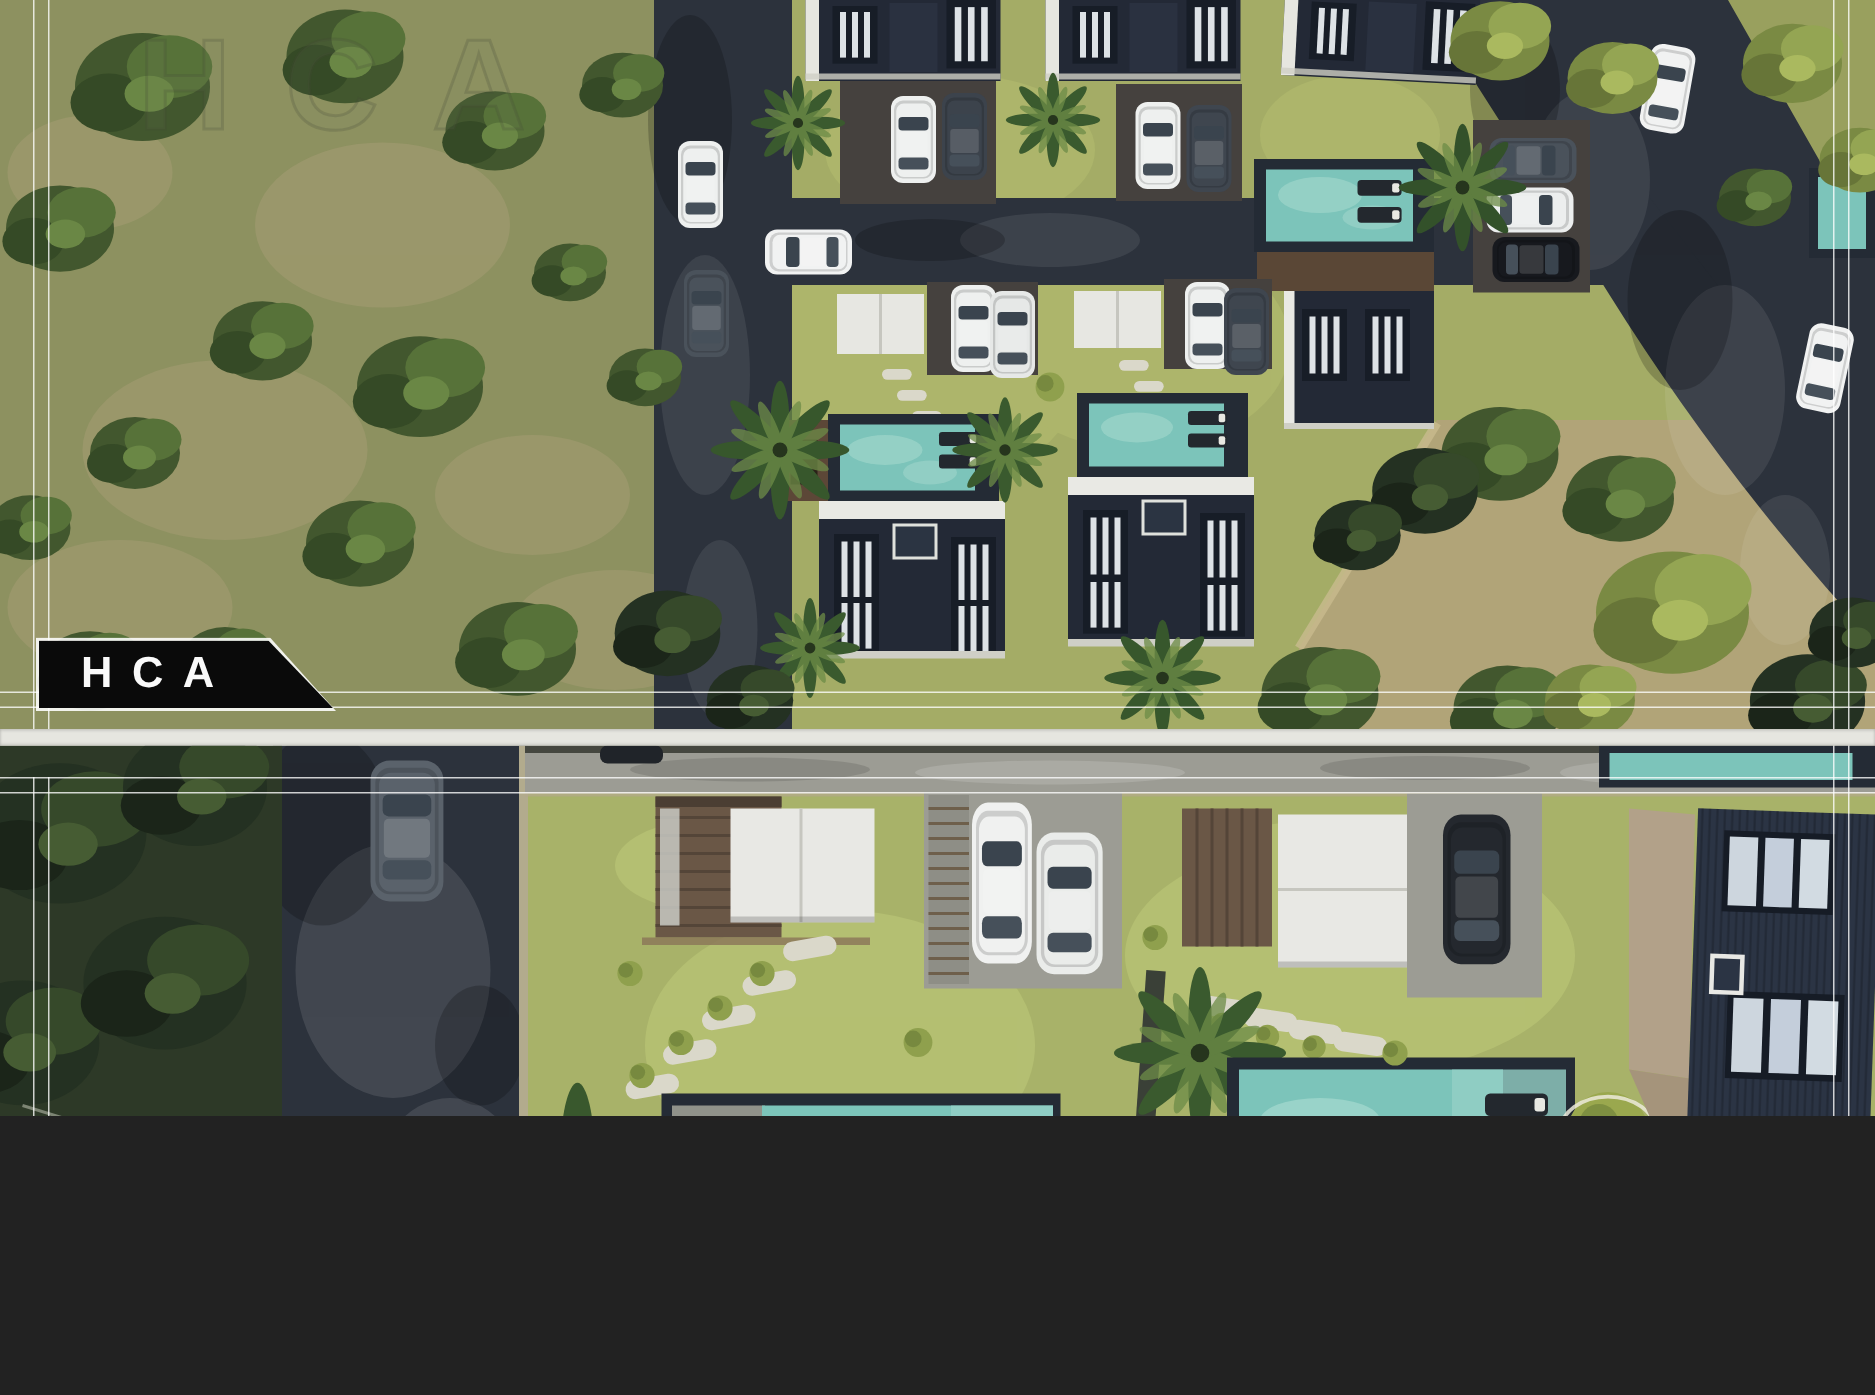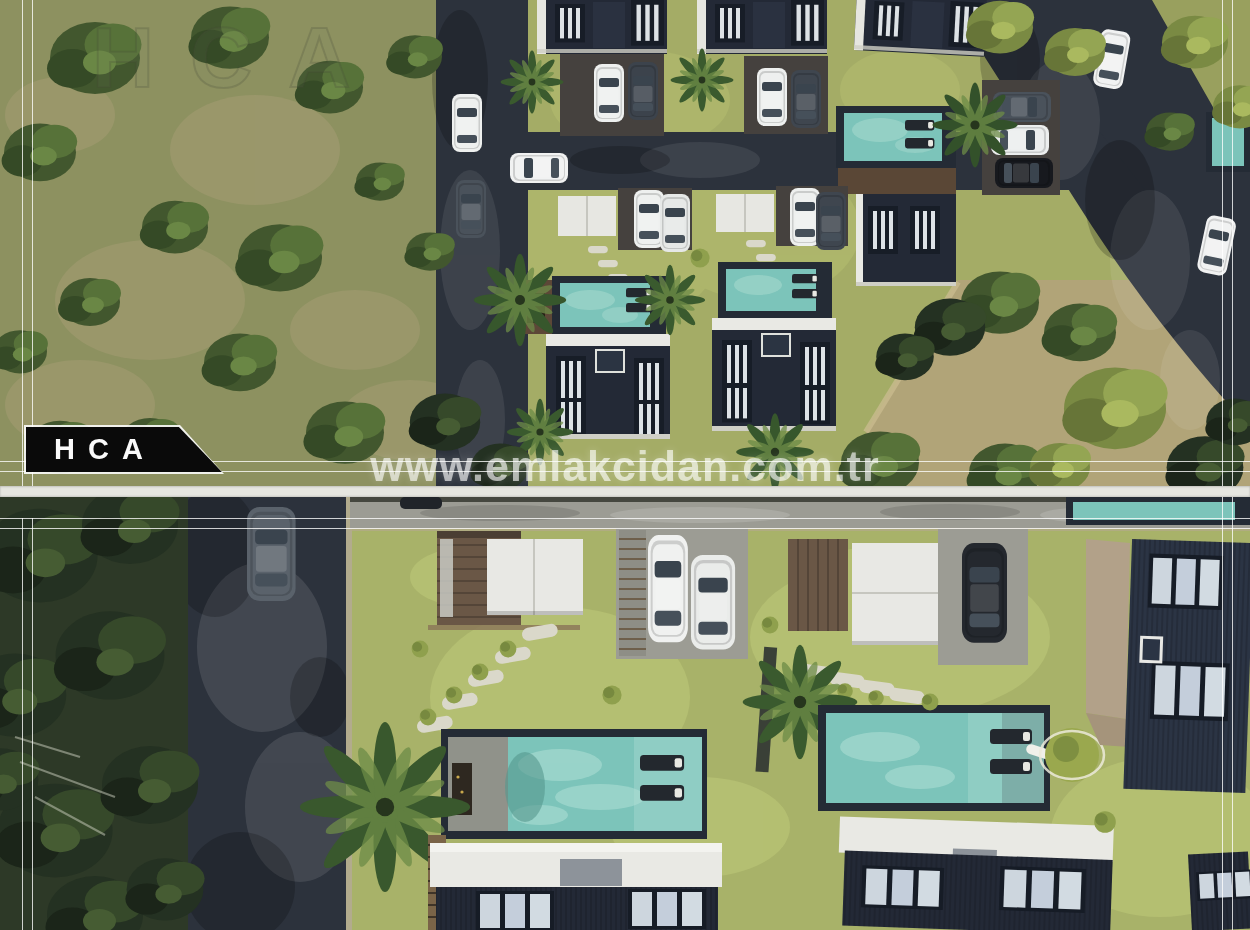--- a/index.html
+++ b/index.html
@@ -3,21 +3,21 @@
 <meta charset="utf-8">
 <style>
   :root{
     --lawn:#a4ac66; --lawn2:#a8b269; --field:#8d9160; --dirt:#b1a478;
     --asphalt:#2c323c; --concrete:#9c9c94; --pool:#7cc4ba; --rim:#242b35;
     --roof:#232936; --trim:#e9e9e4; --drive:#45413e;
     --frame:rgba(255,255,255,0.78); --watermark:rgba(255,255,255,0.62);
     --logo-bg:#0a0a0a; --logo-text-color:#fafafa; --gap:#e6e6e0; --trees-dark-zone:#2d3927;
   }
   html,body{margin:0;padding:0;background:#222;}
-  .stage{position:relative;width:1250px;height:930px;overflow:hidden;
+  .stage{position:relative;width:1250px;height:744px;overflow:hidden;
     font-family:"Liberation Sans",sans-serif;background:var(--gap);}
   .panel{position:absolute;left:0;width:1250px;overflow:hidden;}
   .panel.top{top:0;height:486px;}
   .panel.bottom{top:497px;height:433px;}
   .gapstrip{position:absolute;left:0;top:486px;width:1250px;height:11px;background:var(--gap);
     box-shadow:inset 0 1px 2px rgba(0,0,0,.15), inset 0 -1px 2px rgba(0,0,0,.12);z-index:2;}
   svg{display:block;}
   
   .f-lawn{fill:var(--lawn)} .f-lawn2{fill:var(--lawn2)} .f-field{fill:var(--field)}
   .f-dirt{fill:var(--dirt)} .f-asphalt{fill:var(--asphalt)} .f-concrete{fill:var(--concrete)}
@@ -342,21 +342,20 @@
   <div class="vpair" style="left:22px;top:0;height:486px;"></div>
   <div class="vpair" style="left:1222px;top:0;height:486px;"></div>
   <div class="hpair" style="left:0;top:461px;width:1250px;"></div>
 
   <div class="logo-wrap">
     <div class="logo-inner">
         <span>HCA</span>
       </div>
   </div>
 
-  <div class="watermark">www.emlakcidan.com.tr</div>
 
   <div class="gapstrip"></div>
 
   <section class="panel bottom">
     <svg viewBox="0 0 1250 433" width="1250" height="433">
       <rect class="f-lawn2" width="1250" height="433"></rect>
       <g fill="#c3cf7d" opacity=".45">
         <ellipse cx="560" cy="200" rx="130" ry="90"></ellipse>
           <ellipse cx="900" cy="140" rx="150" ry="80"></ellipse>
         <ellipse cx="1160" cy="340" rx="110" ry="80"></ellipse>

